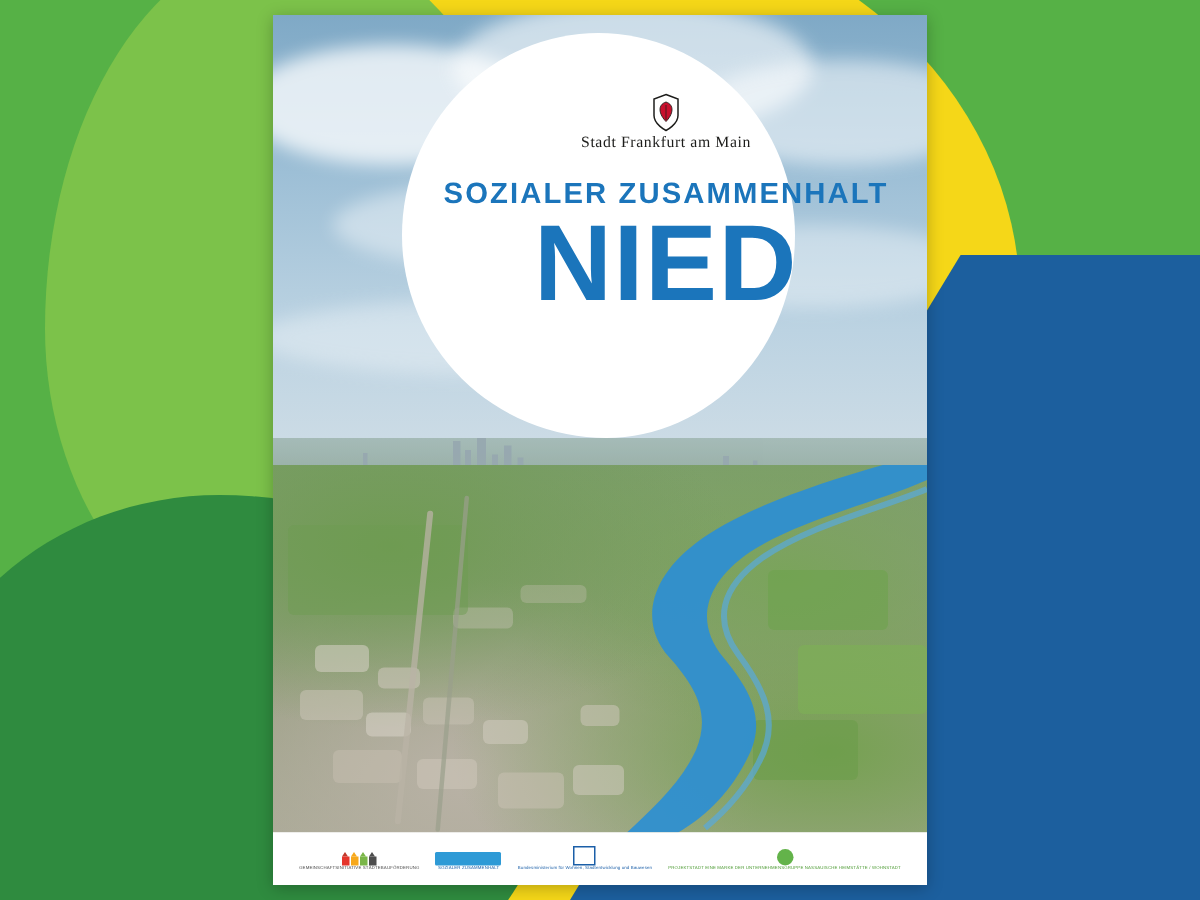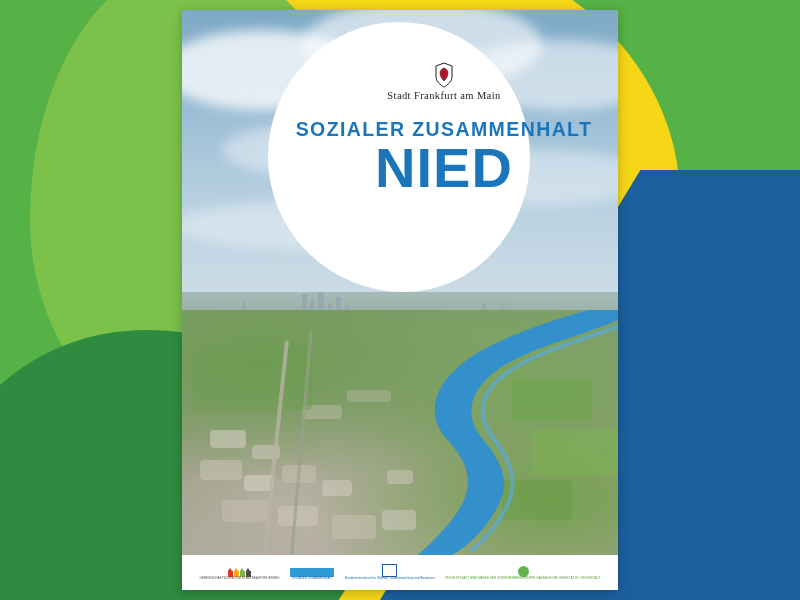--- a/index.html
+++ b/index.html
@@ -156,21 +156,21 @@
     position: absolute; left: 0; right: 0; top: 108px;
     text-align: center;
     font-size: 19.5px;
     font-weight: bold;
     letter-spacing: 1.4px;
     color: #1b75bb;
   }
   #main-title {
     position: absolute; left: 0; right: 0; top: 130px;
     text-align: center;
-    font-size: 56px;
+    font-size: 72px;
     font-weight: bold;
     letter-spacing: 1px;
     color: #1b75bb;
     line-height: 1;
   }
   #subtitle {
     position: absolute; left: 0; right: 0; top: 224px;
     text-align: center;
     font-size: 13.5px;
     font-style: italic;

